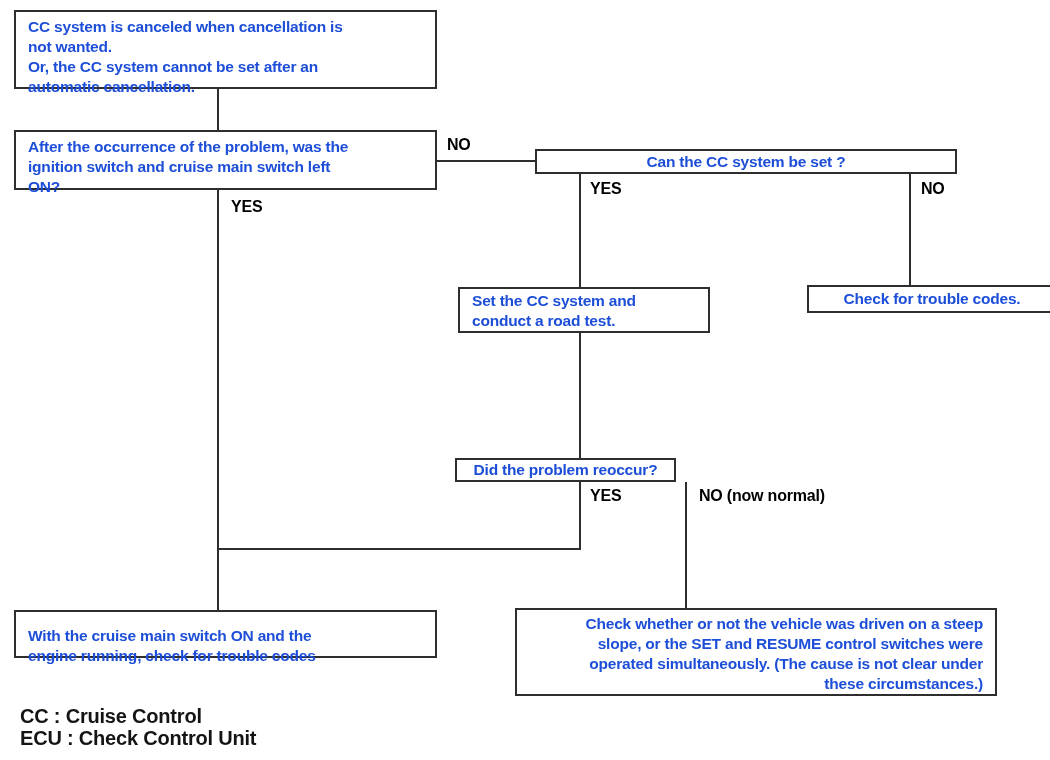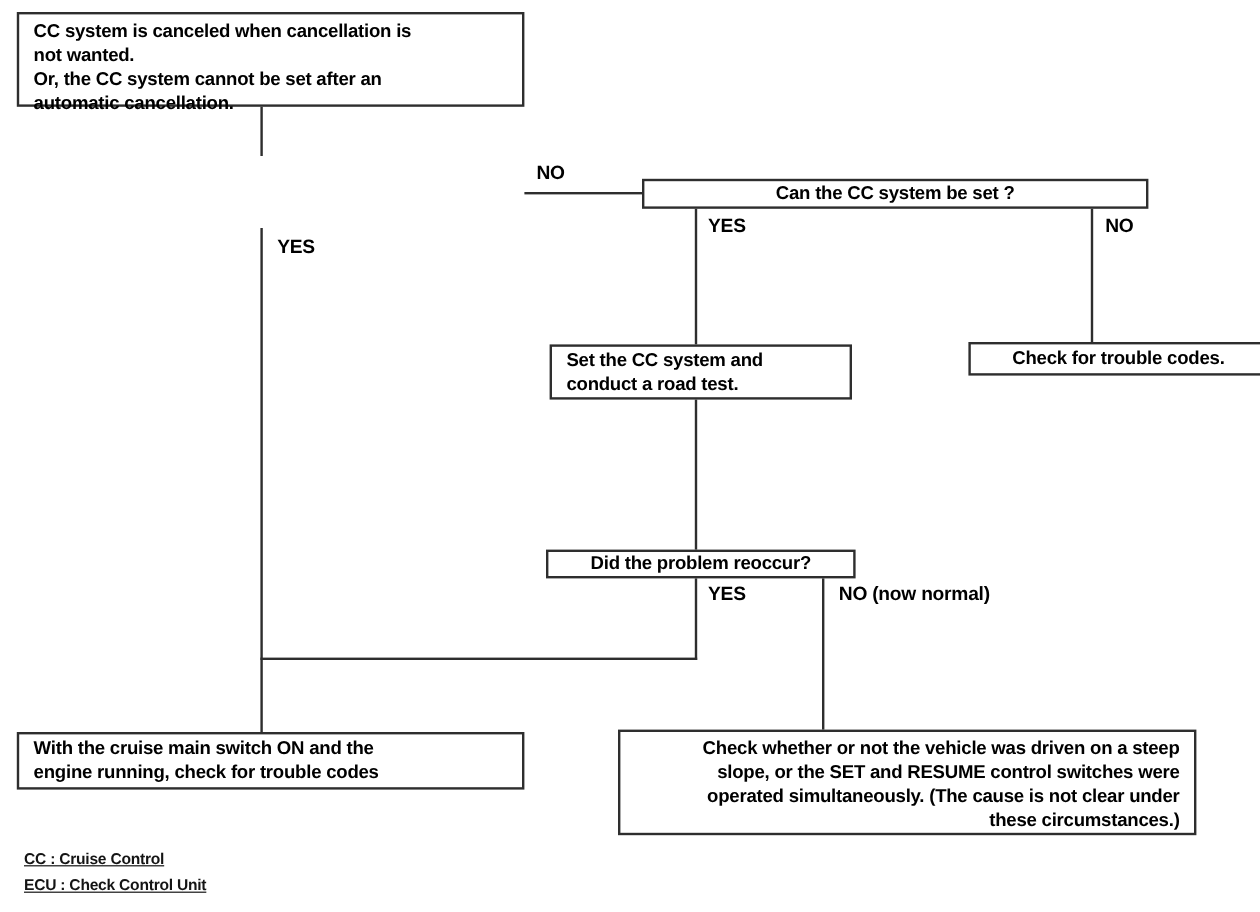--- a/index.html
+++ b/index.html
@@ -13,21 +13,21 @@
     height: 760px;
     background: #ffffff;
     overflow: hidden;
     font-family: "Liberation Sans", sans-serif;
   }
   .box {
     position: absolute;
     box-sizing: border-box;
     border: 2px solid #2e2e2e;
     background: #ffffff;
-    color: #000000;
+    color: #1d4ed8;
     font-weight: bold;
     font-size: 15.5px;
     line-height: 20px;
     letter-spacing: -0.2px;
     white-space: pre-line;
     padding: 5px 12px;
   }
   .box.center {
     display: flex;
     align-items: center;
@@ -49,45 +49,47 @@
     font-size: 16px;
     letter-spacing: -0.2px;
     white-space: nowrap;
   }
   .legend {
     position: absolute;
     left: 20px;
     top: 705px;
     color: #141414;
     font-weight: bold;
-    font-size: 13px;
+    font-size: 20px;
     line-height: 22px;
     letter-spacing: -0.2px;
-    text-decoration: underline;
   }
   
   .b1 { left: 14px;  top: 10px;  width: 423px; height: 79px; }
   .b2 { left: 14px;  top: 130px; width: 423px; height: 60px; }
   .b3 { left: 535px; top: 149px; width: 422px; height: 25px; }
   .b4 { left: 458px; top: 287px; width: 252px; height: 46px; padding-top: 2px; }
   .b5 { left: 787px; top: 285px; width: 250px; height: 28px; margin-left: 20px; }
-  .b6 { left: 455px; top: 458px; width: 258px; height: 24px; }
-  .b7 { left: 14px;  top: 610px; width: 423px; height: 48px; padding-top: 2px; }
+  .b6 { left: 455px; top: 458px; width: 221px; height: 24px; }
+  .b7 { left: 14px;  top: 610px; width: 423px; height: 48px; padding-top: 14px; }
   .b8 { left: 515px; top: 608px; width: 482px; height: 88px; padding-top: 4px; text-align: right; }
 </style>
 </head>
 <body>
 
 <div class="canvas">
 
   <div class="box b1">CC system is canceled when cancellation is
 not wanted.
 Or, the CC system cannot be set after an
 automatic cancellation.</div>
 
+  <div class="box b2">After the occurrence of the problem, was the
+ignition switch and cruise main switch left
+ON?</div>
 
   <div class="box b3 center">Can the CC system be set ?</div>
 
   <div class="box b4">Set the CC system and
 conduct a road test.</div>
 
   <div class="box b5 center">Check for trouble codes.</div>
 
   <div class="box b6 center">Did the problem reoccur?</div>
 

